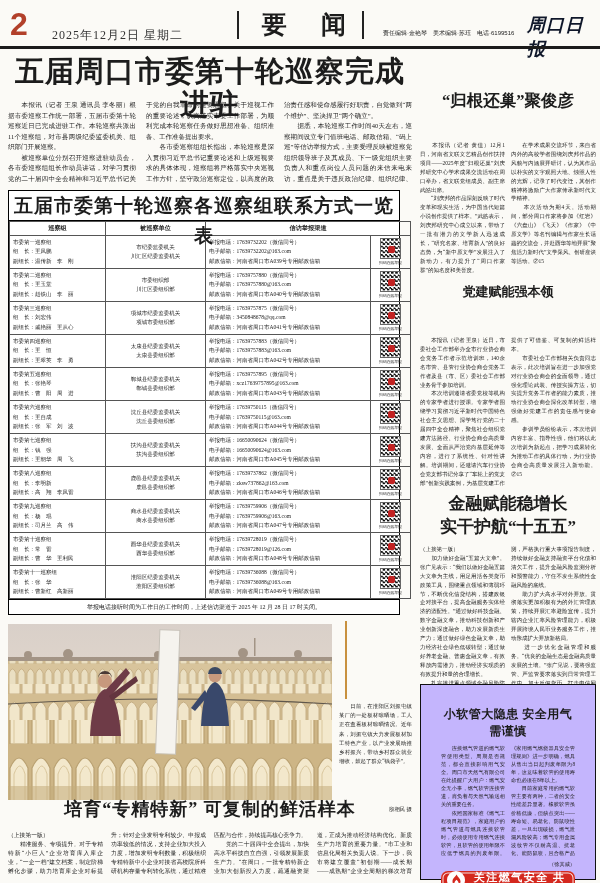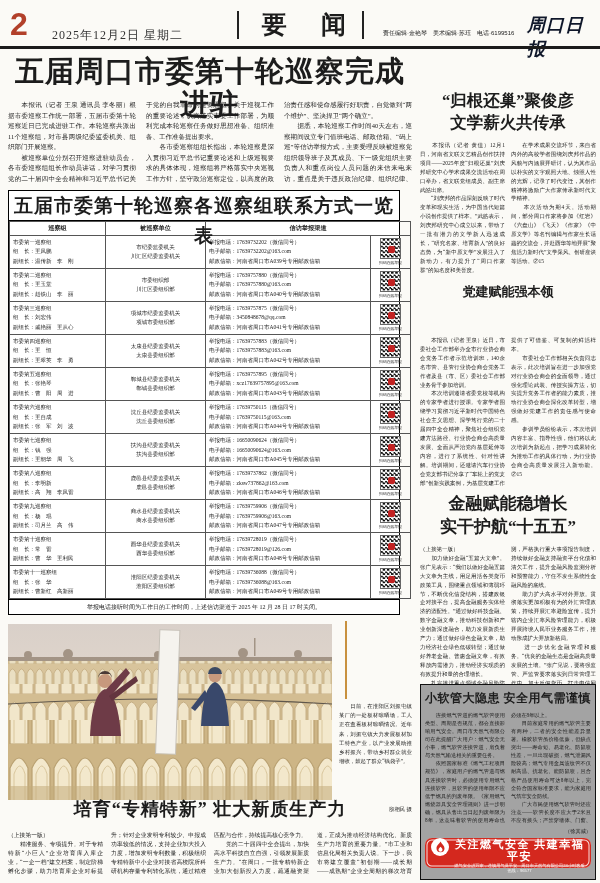--- a/index.html
+++ b/index.html
@@ -58,21 +58,21 @@
   .a1-t1 { top:57px; font-size:16.5px; }
   .a1-t2 { top:79px; font-size:16.5px; }
   .a1-body { top:106px; height:136px; font-size:5.5px; line-height:1.62; column-count:2; column-gap:6px; }
   .a2-t1 { top:250px; font-size:13px; }
   .a2-t2 { top:273px; font-size:17px; }
   .a2-body { top:301px; height:152px; font-size:5.5px; line-height:1.62; column-count:2; column-gap:6px; }
   .a3-t1 { top:459px; font-size:17px; }
   .a3-t2 { top:482px; font-size:17px; }
   .a3-body { top:510px; height:168px; font-size:5.5px; line-height:1.62; column-count:2; column-gap:6px; }
 
-  .boxart { left:420px; top:684px; width:176px; height:196px; border:1.2px solid #111; padding:4px; background:#a3a3a3; }
+  .boxart { left:420px; top:684px; width:176px; height:196px; border:1.2px solid #111; padding:20px; background:#c4b5fd; }
   .box-title { font-size:12px; font-weight:bold; text-align:center; margin:1px 0 4px; letter-spacing:0.5px; }
   .box-body { height:116px; font-size:5.2px; line-height:1.55; column-count:2; column-gap:6px; text-align:justify; white-space:pre-line; overflow:hidden; }
   .box-byline { text-align:right; font-size:5.2px; margin-top:1px; }
   .banner { margin-top:3px; height:30px; background:#d4281e; border-radius:7px; display:flex; align-items:flex-start; gap:5px; padding:0 6px; box-shadow:inset 0 0 0 1.5px #d4281e, inset 0 0 0 2.5px rgba(255,255,255,.85); }
   .flamecirc { width:18px; height:18px; background:#fff; border-radius:50%; flex:0 0 auto; display:flex; align-items:center; justify-content:center; }
   .banner-texts { flex:1; text-align:center; color:#fff; }
   .banner-main { font-size:11px; font-weight:bold; letter-spacing:1.5px; line-height:1.1; }
   .banner-sub { font-size:4.2px; opacity:.92; margin-top:1px; font-family:"Liberation Sans",sans-serif; }
 </style>
 </head>
@@ -376,27 +376,26 @@
         <path d="M193 102 Q195 62 207 58 Q219 62 221 102 Z" fill="#39486b"></path>
         <path d="M197 66 L183 84 L187 87 L200 72 Z" fill="#39486b"></path>
       </g>
       <rect x="0" y="162" width="324" height="14" fill="#c3ab7c" opacity="0.55"></rect>
     </svg>
   </div>
   <div class="abs tanline"></div>
   <div class="abs bodytext photocap">　　日前，在淮阳区刘振屯镇某厂的一处板材晾晒场，工人正在查看板材晾晒情况。近年来，刘振屯镇大力发展板材加工特色产业，以产业发展助推乡村振兴，带动乡村群众就业增收，鼓起了群众“钱袋子”。</div>
   <div class="abs photocredit">殷相民 摄</div>
 
-  <div class="abs headline bottom-title">培育“专精特新”  壮大新质生产力</div>
+  <div class="abs headline bottom-title">培育“专精特新”  可复制的鲜活样本</div>
   <div class="abs bodytext bottom-body">（上接第一版）
 　　精准服务、专项提升。对于专精特新“小巨人”企业培育库入库企业，“一企一档”建立档案，制定阶梯孵化步骤，助力培育库企业对标提升；针对企业发明专利较少、申报成功率较低的情况，支持企业加大投入力度，增加发明专利数量，积极组织专精特新中小企业对接省高校院所科研机构存量专利转化系统，通过精准匹配与合作，持续提高核心竞争力。
 　　党的二十届四中全会提出，加快高水平科技自立自强，引领发展新质生产力。“在周口，一批专精特新企业加大创新投入力度，疏通融资渠道，正成为推动经济结构优化、新质生产力培育的重要力量。”市工业和信息化局相关负责人说。下一步，我市将建立覆盖“初创期——成长期——成熟期”企业全周期的梯次培育体系，强化政策引导、优化服务保障，推动更多产业向创新发力，推进更多中小企业向“专精特新”迈进，助力全市工业经济高质量发展。</div>
 
   <div class="abs headline r a1-t1">“归根还巢”聚俊彦</div>
-  <div class="abs headline r a1-t2">文学薪火共传承</div>
   <div class="abs bodytext r a1-body">　　本报讯（记者 黄佳）12月1日，河南省文联文艺精品创作扶持项目——2025年度“归根还巢”刘庆邦研究中心学术成果交流活动在周口举办，省文联党组成员、副主席武皓出席。
 　　“刘庆邦的作品深刻反映了时代变革和现实生活，为中国当代短篇小说创作提供了样本。”武皓表示，刘庆邦研究中心成立以来，带动了一批有潜力的文学新人迅速成长，“研究名家、培育新人”的良好态势，为“新中原文学”发展注入了新动力，有力提升了“周口作家群”的知名度和美誉度。
 　　在学术成果交流环节，来自省内外的高校学者围绕刘庆邦作品的风貌与内涵展开研讨，认为其作品以朴实的文字观照大地、烛照人性的光辉，记录了时代变迁，其创作精神将激励广大作家传承新时代文学精神。
 　　本次活动为期4天。活动期间，部分周口作家将参加《红岩》《六盘山》《飞天》《作家》《中原文学》等名刊编辑与作家生长话题的交流会，并赴西华等地开展“聚焦活力新时代”文学采风、创研座谈等活动。②15</div>
 
   <div class="abs headline r a2-t1">党建赋能强本领</div>
   <div class="abs bodytext r a2-body">　　本报讯（记者 王泉）近日，市委社会工作部举办全市行业协会商会党务工作者示范培训班，140余名市管、县管行业协会商会党务工作者及县（市、区）委社会工作部业务骨干参加培训。
 　　本次培训邀请省委党校等机构的专家学者进行授课。专家学者围绕学习贯彻习近平新时代中国特色社会主义思想、深学笃行党的二十届四中全会精神，聚焦社会组织党建方法路径、行业协会商会高质量发展、全面从严治党向基层延伸等内容，进行了系统性、针对性讲解。培训期间，还邀请汽车行业协会党支部书记分享了“车轮上的党支部”创新实践案例，为基层党建工作提供了可借鉴、可复制的鲜活样本。
 　　市委社会工作部相关负责同志表示，此次培训旨在进一步加强党对行业协会商会的全面领导，通过强化理论武装、传授实操方法，切实提升党务工作者的能力素质，推动行业协会商会深化改革转型，增强做好党建工作的责任感与使命感。
 　　参训学员纷纷表示，本次培训内容丰富、指导性强，他们将以此次培训为新起点，把学习成果转化为推动工作的具体行动，为行业协会商会高质量发展注入新动能。②15</div>

